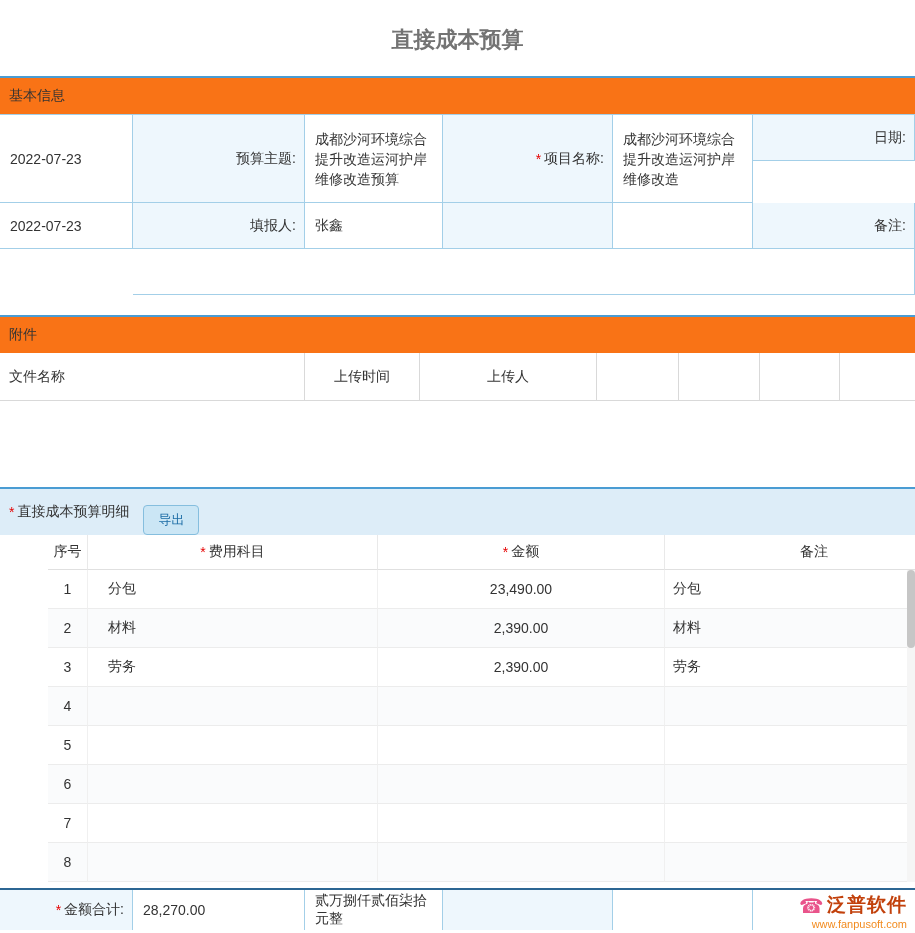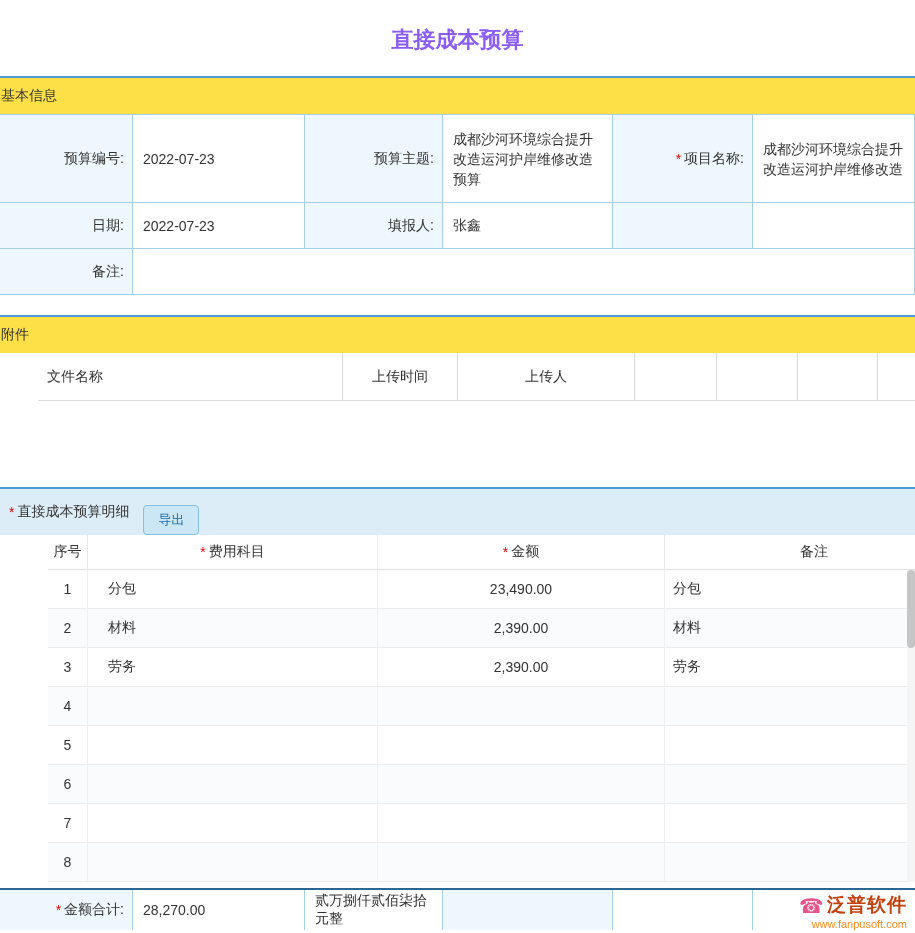--- a/index.html
+++ b/index.html
@@ -4,25 +4,25 @@
 <style>
   * { box-sizing: border-box; margin: 0; padding: 0; }
   html, body { background: #fff; }
   body {
     width: 915px; height: 933px; overflow: hidden; position: relative;
     font-family: "Liberation Sans", "DejaVu Sans", sans-serif;
     color: #333; font-size: 14px;
   }
   .page { width: 915px; height: 933px; position: relative; overflow: hidden; }
 
-  .title { text-align: center; font-size: 22px; font-weight: bold; color: #8b5cf6; padding: 25px 0 21px 0; }
+  .title { text-align: center; font-size: 22px; font-weight: bold; color: #737373; padding: 25px 0 21px 0; }
 
   .sec-header {
-    height: 38px; line-height: 35px; background: #fde047;
-    border-top: 2px solid #4a9cd3; padding-left: 1px; font-size: 14px; color: #333;
+    height: 38px; line-height: 35px; background: #f97316;
+    border-top: 2px solid #4a9cd3; padding-left: 9px; font-size: 14px; color: #333;
   }
 
   
   .binfo-grid {
     display: grid; grid-template-columns: 133px 172px 138px 170px 140px 162px;
     border-top: 1px solid #a3cfe8;
   }
   .binfo-grid > div, .summary > div {
     border-right: 1px solid #a3cfe8; border-bottom: 1px solid #a3cfe8;
     display: flex; align-items: center; overflow: hidden;
@@ -31,21 +31,21 @@
   .cell-value { background: #fff; justify-content: flex-start; padding: 4px 10px; text-align: left; }
   .h88 { height: 88px; } .h46 { height: 46px; }
   .span5 { grid-column: 2 / 7; }
   .wrap { display: block; line-height: 20px; }
   .req { color: #e60000; margin-right: 3px; }
 
   
   .attach-section { margin-top: 20px; }
   .attach-grid {
     display: grid; grid-template-columns: 305px 115px 177px 82px 81px 80px 75px;
-    height: 48px; border-bottom: 1px solid #d9d9d9; margin-left: 38px;
+    height: 48px; border-bottom: 1px solid #d9d9d9;
   }
   .a-cell { border-right: 1px solid #d9d9d9; display: flex; align-items: center; justify-content: center; }
   .a-cell.a-left { justify-content: flex-start; padding-left: 9px; }
   .a-cell.last { border-right: none; }
   .attach-body { height: 66px; background: #fff; }
 
   
   .det-section { margin-top: 20px; position: relative; }
   .det-header {
     height: 48px; background: #ddedf8; border-top: 2px solid #4a9cd3;
@@ -96,23 +96,20 @@
 </head>
 <body>
 
 <div class="page">
 
   <h1 class="title">直接成本预算</h1>
 
   <section>
     <div class="sec-header">基本信息</div>
     <div class="binfo-grid">
-      <div class="cell-label h88">
-          <span>预算编号:</span>
-        </div>
       <div class="cell-value h88">
           <span>2022-07-23</span>
         </div>
       <div class="cell-label h88">
           <span>预算主题:</span>
         </div>
       <div class="cell-value h88">
           <span class="wrap">成都沙河环境综合提升改造运河护岸维修改造预算</span>
         </div>
       <div class="cell-label h88">

